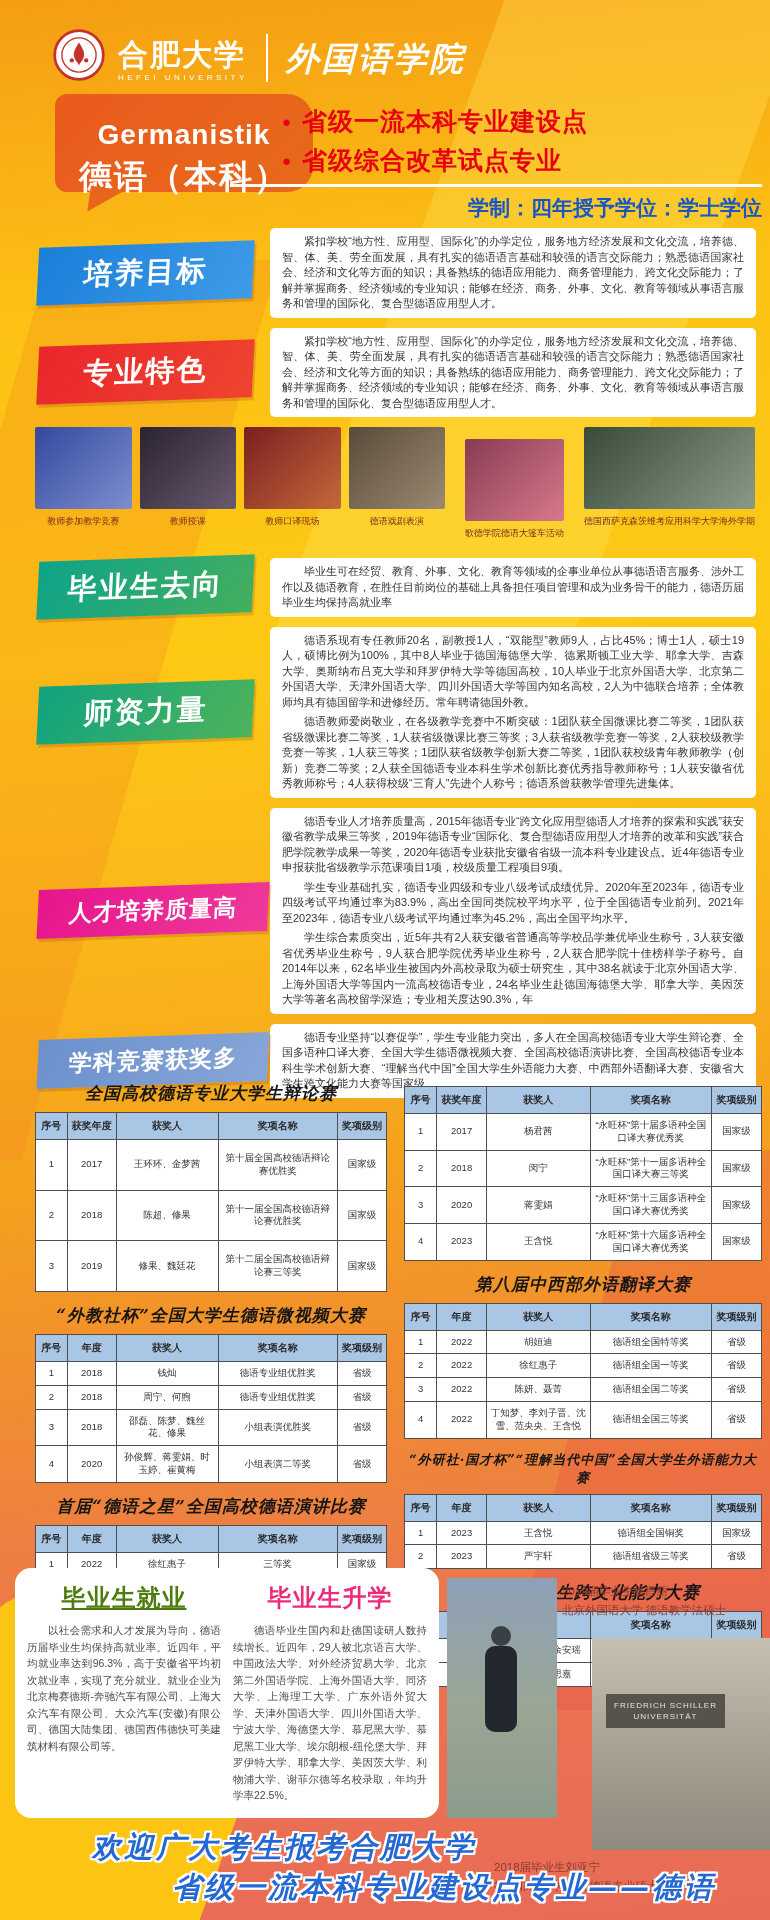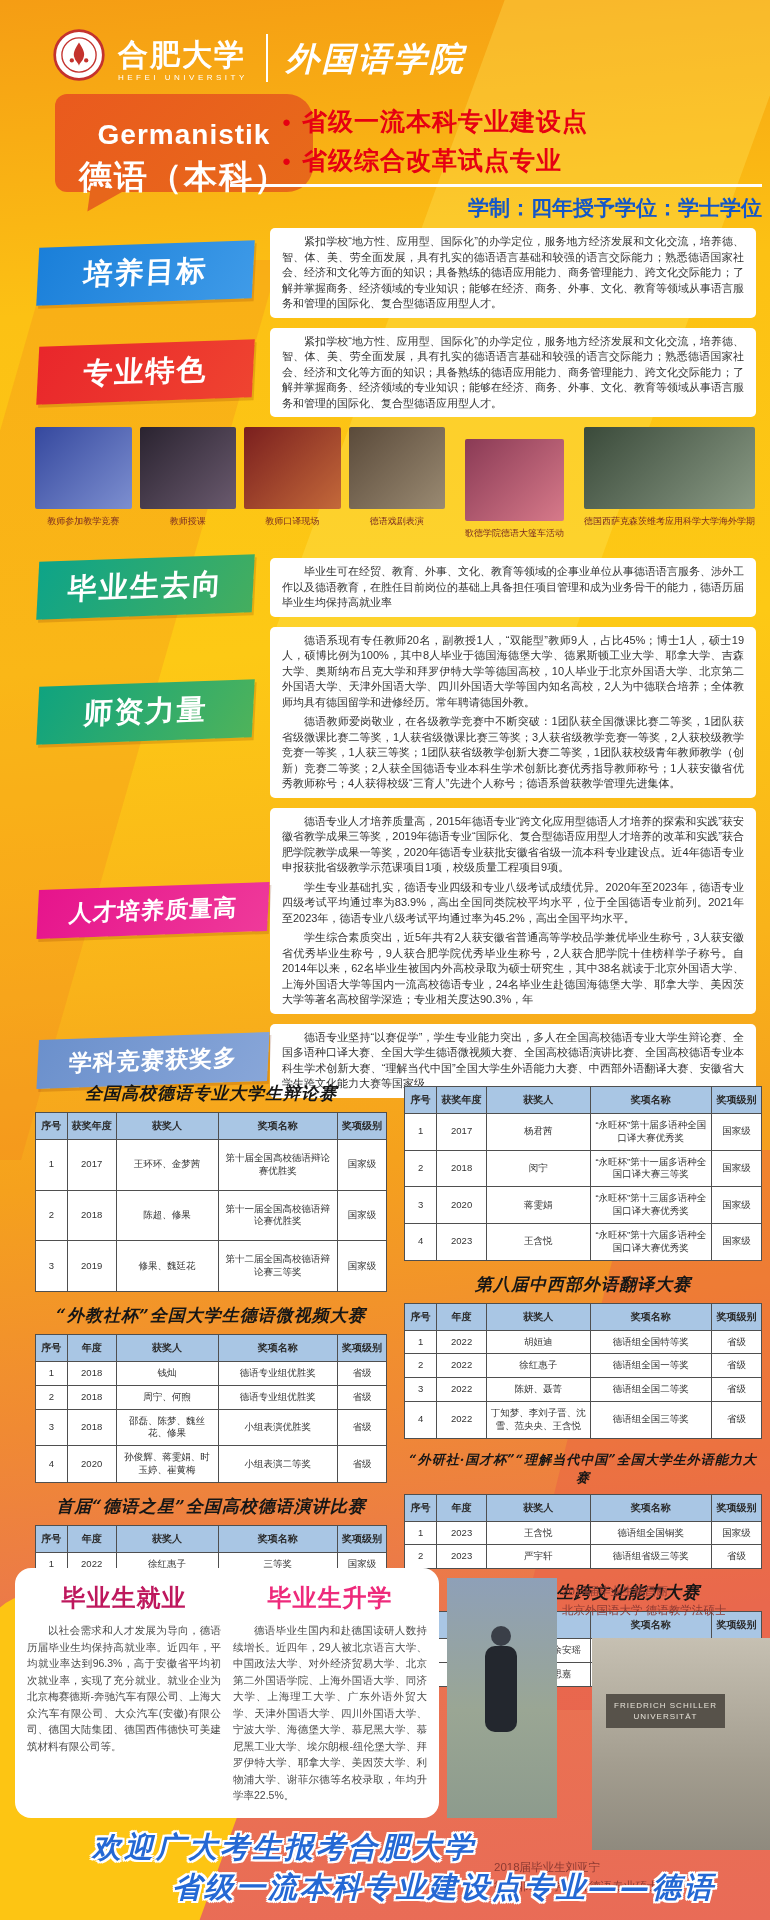--- a/index.html
+++ b/index.html
@@ -77,21 +77,21 @@
   table.award-table{width:100%;border-collapse:collapse;background:#fff;}
   .award-table th{background:#a9c6e4;color:#2a2a2a;font-size:10px;font-weight:bold;padding:6px 2px;border:1px solid #4f4f4f;}
   .award-table td{color:#333;font-size:9.5px;text-align:center;padding:5px 3px;border:1px solid #4f4f4f;line-height:1.35;}
   .award-table.tall td{padding:12px 3px;}
 
   
   .bottom-card{position:absolute;left:15px;top:1568px;width:424px;box-sizing:border-box;
     background:#fff;border-radius:16px;padding:12px 12px 14px;display:flex;gap:12px;}
   .bc-col{flex:1;}
   .bc-h{font-size:24px;font-weight:bold;text-align:center;margin:2px 0 8px;letter-spacing:1px;}
-  .bc-h.blue{color:#be185d;}
+  .bc-h.blue{color:#4d7c0f;text-decoration:underline;}
   .bc-h.pink{color:#ee2a7b;}
   .bc-col p{margin:0;font-size:10.5px;line-height:16.5px;color:#4a4a4a;text-align:justify;text-indent:2em;}
 
   
   .gcap{position:absolute;color:#8d3a32;font-size:11.5px;line-height:19px;}
   .gcap.c1{left:562px;top:1582px;width:205px;}
   .gcap.c2{left:494px;top:1858px;width:270px;}
   .gphoto1{position:absolute;left:447px;top:1578px;width:110px;height:240px;
     background:linear-gradient(180deg,#8ea0b8 0%,#9aa694 55%,#8d9b8d 100%);}
   .gphoto1 .head{position:absolute;left:44px;top:48px;width:20px;height:20px;border-radius:50%;background:#3a3f48;}

